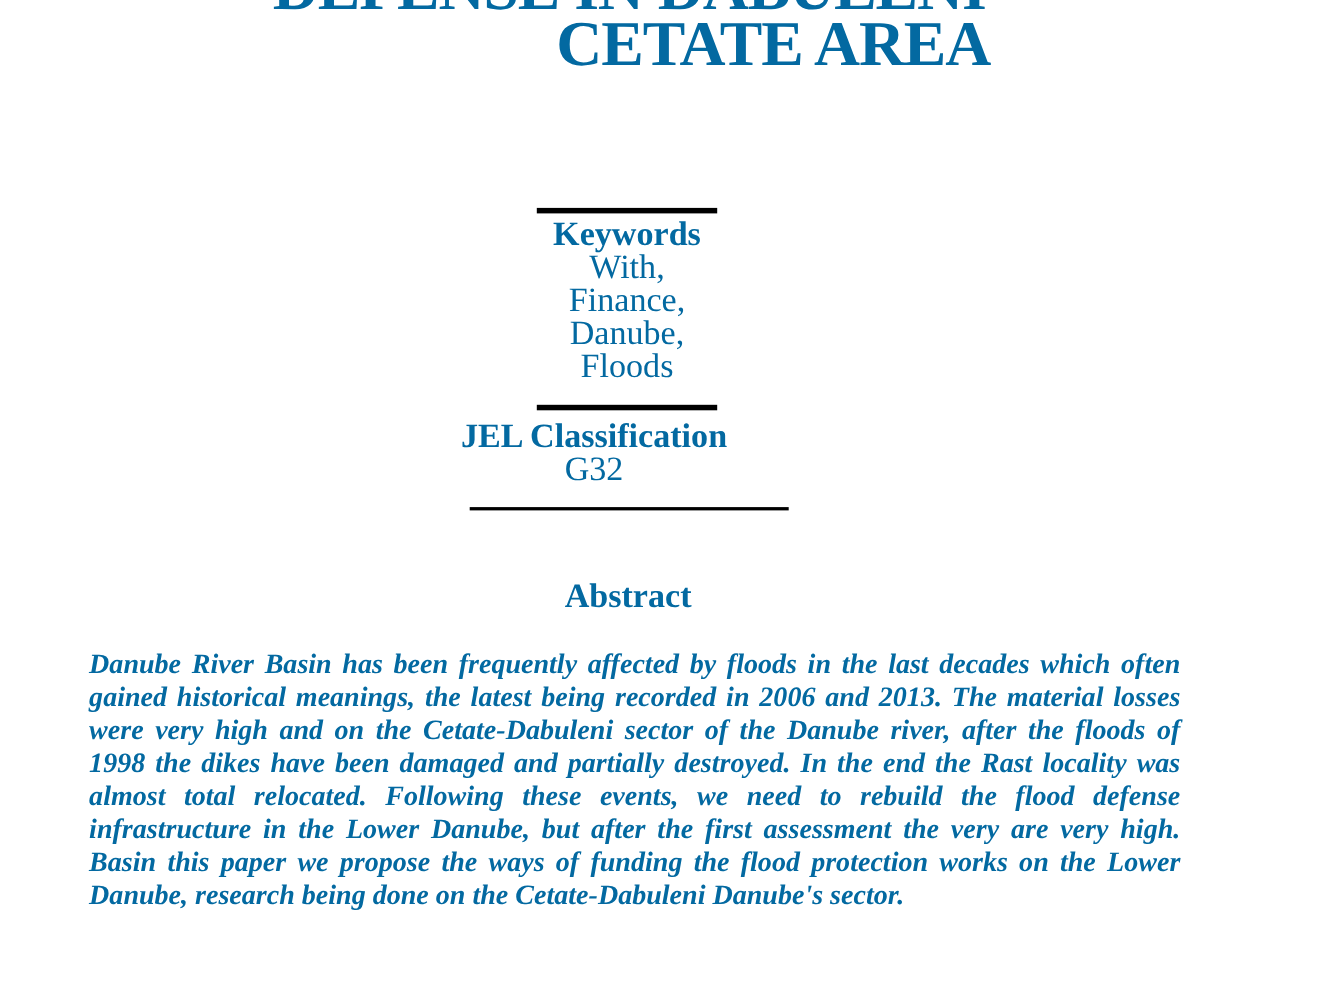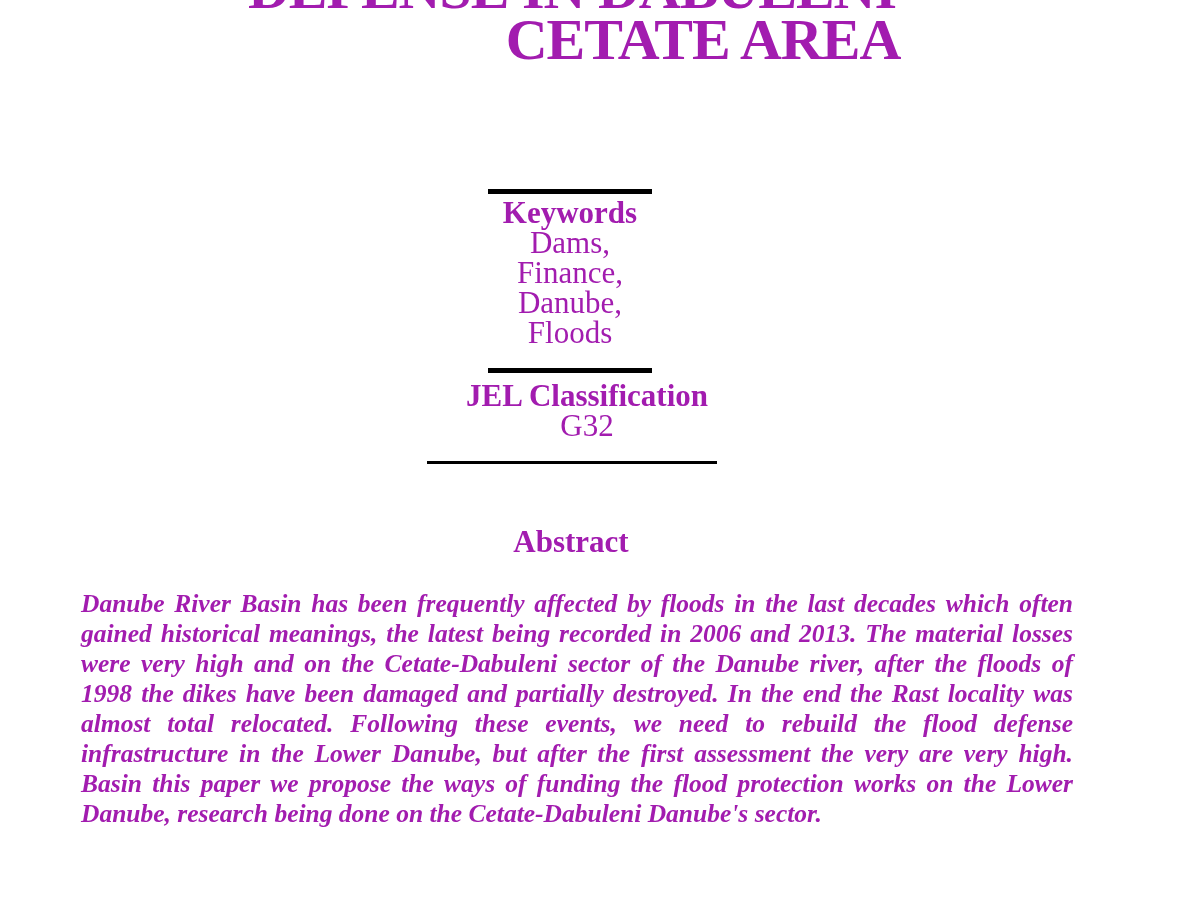--- a/index.html
+++ b/index.html
@@ -5,21 +5,21 @@
   html, body {
     margin: 0;
     padding: 0;
     background: #ffffff;
   }
   .doc {
     position: relative;
     width: 1200px;
     height: 900px;
     background: #ffffff;
-    color: #a21caf;
+    color: #0369a1;
     font-family: "Liberation Serif", "DejaVu Serif", serif;
     overflow: hidden;
   }
   .title-line {
     position: absolute;
     font-weight: bold;
     font-size: 58px;
     line-height: 58px;
     letter-spacing: -1px;
     white-space: nowrap;
@@ -38,21 +38,21 @@
 
   .center-col {
     position: absolute;
     transform: translateX(-50%);
     text-align: center;
     font-size: 31px;
     line-height: 30px;
     white-space: nowrap;
   }
   .keywords-col { top: 198px; left: 570px; }
-  .jel-col      { top: 381px; left: 587px; }
+  .jel-col      { top: 381px; left: 540px; }
   .abstract-heading { top: 527px; left: 571px; font-weight: bold; }
   .col-heading { font-weight: bold; }
 
   .abstract {
     position: absolute;
     top: 589px;
     left: 81px;
     width: 992px;
     font-size: 25.5px;
     line-height: 30px;
@@ -74,21 +74,21 @@
 <div class="doc">
 
   <div class="title-line title-1">DEFENSE IN DABULENI</div>
 
   <div class="title-line title-2">CETATE AREA</div>
 
   <div class="rule rule-keywords"></div>
 
   <div class="center-col keywords-col">
     <div class="col-heading">Keywords</div>
-    <div>Dams,</div>
+    <div>With,</div>
     <div>Finance,</div>
     <div>Danube,</div>
     <div>Floods</div>
   </div>
 
   <div class="rule rule-jel"></div>
 
   <div class="center-col jel-col">
     <div class="col-heading">JEL Classification</div>
     <div>G32</div>

